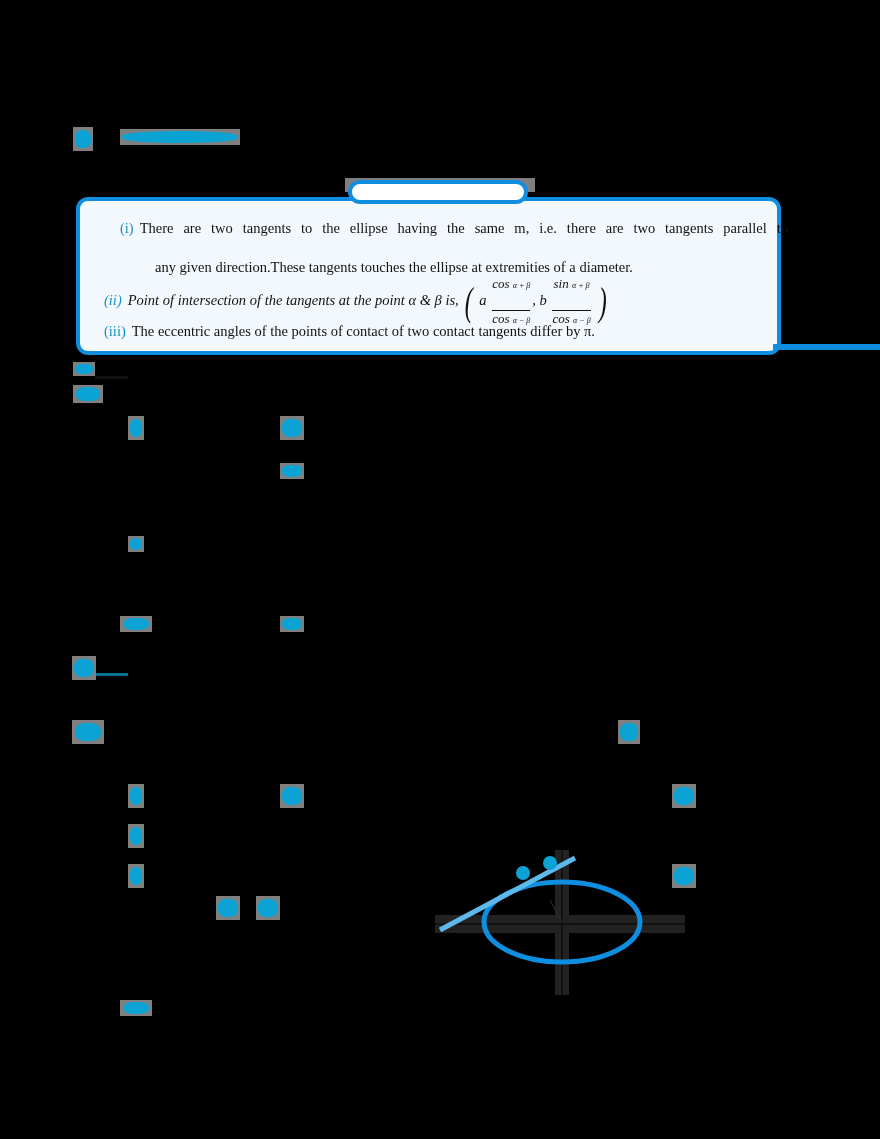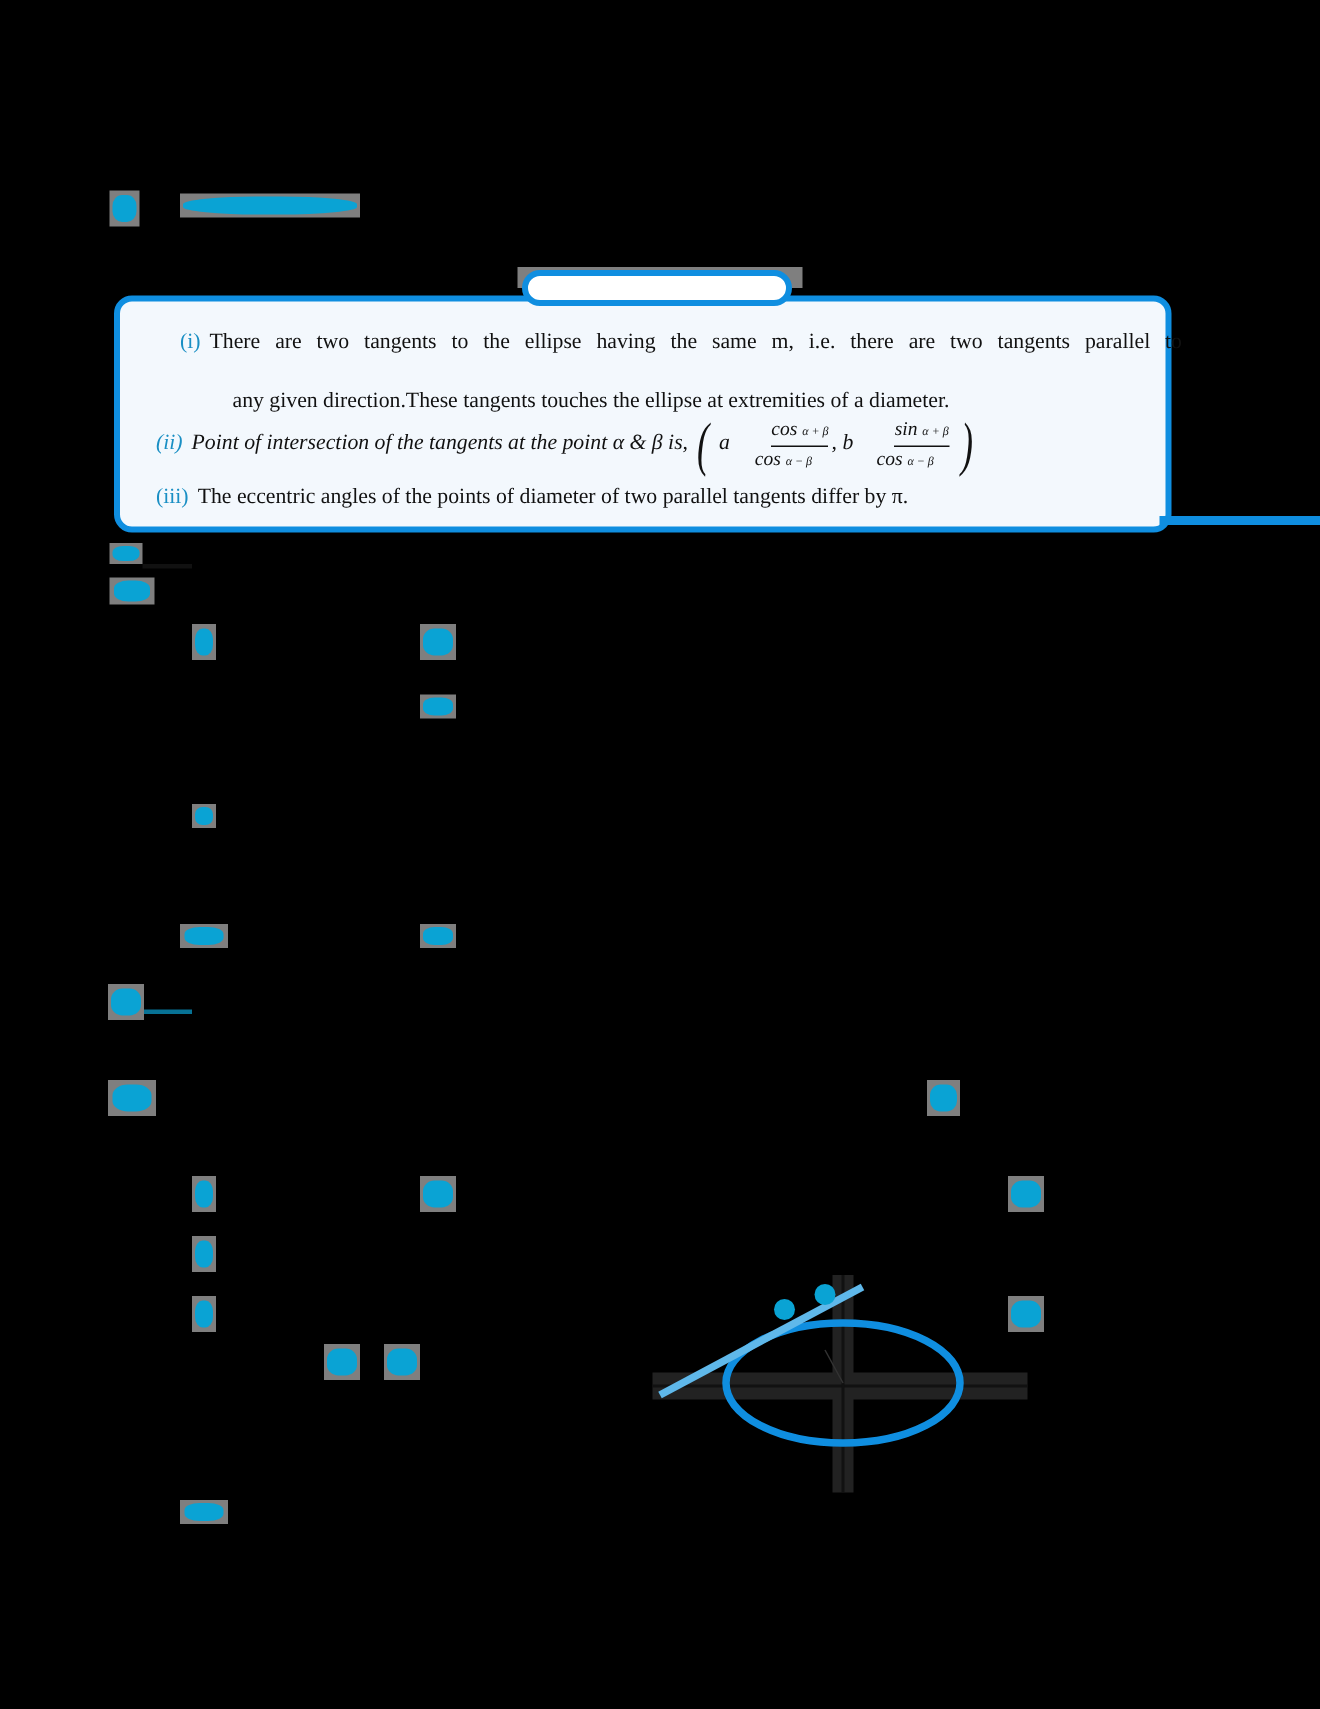--- a/index.html
+++ b/index.html
@@ -30,21 +30,21 @@
       position: absolute; left: 773px; top: 344px; width: 107px; height: 6px; background: #0f8ee0;
     }
     .note-item { position: absolute; font-size: 14.5px; color: #111; line-height: 19px; }
     .note-item .num { color: #1a8fc4; margin-right: 6px; }
     .i1 { left: 120px; top: 219px; width: 668px; text-align: justify; text-align-last: justify; }
     .i1b { left: 155px; top: 238px; margin-top: 20px; }
     .i2 { left: 104px; top: 276px; font-style: italic; }
     .i3 { left: 104px; top: 322px; }
     .frac { display: inline-block; vertical-align: middle; text-align: center; margin: 0 2px; }
     .frac .t, .frac .b { display: block; font-size: 13px; line-height: 15px; }
-    .frac .t { border-bottom: 1px solid #111; padding-bottom: 2px; margin-left: 22px; }
+    .frac .t { border-bottom: 1px solid #111; padding-bottom: 17px; }
     .small { font-size: 8px; }
     .paren { display: inline-block; font-size: 40px; vertical-align: middle; font-weight: 100; line-height: 40px; transform: scaleX(0.6); }
     .diagram { position: absolute; left: 430px; top: 845px; }
   </style>
 </head>
 <body>
 
 <div class="blob" style="left:73px;top:127px;width:20px;height:24px;">
     <div class="in"></div>
   </div>
@@ -74,21 +74,21 @@
   </span>,
   <span>b</span>
   <span class="frac">
     <span class="t"><span>sin</span> <span class="small">α + β</span></span>
     <span class="b"><span>cos</span> <span class="small">α − β</span></span>
   </span>
   <span class="paren">)</span>
 </div>
 
 <div class="note-item i3">
-  <span class="num">(iii)</span><span>The eccentric angles of the points of diameter of two parallel tangents differ by π.</span>
+  <span class="num">(iii)</span><span>The eccentric angles of the points of contact of two contact tangents differ by π.</span>
 </div>
 
 <div class="blob" style="left:73px;top:362px;width:22px;height:14px;">
     <div class="in"></div>
   </div>
 <div class="underline" style="left:95px;top:376px;width:33px;background:#111;"></div>
 <div class="blob" style="left:73px;top:385px;width:30px;height:18px;">
     <div class="in"></div>
   </div>
 

